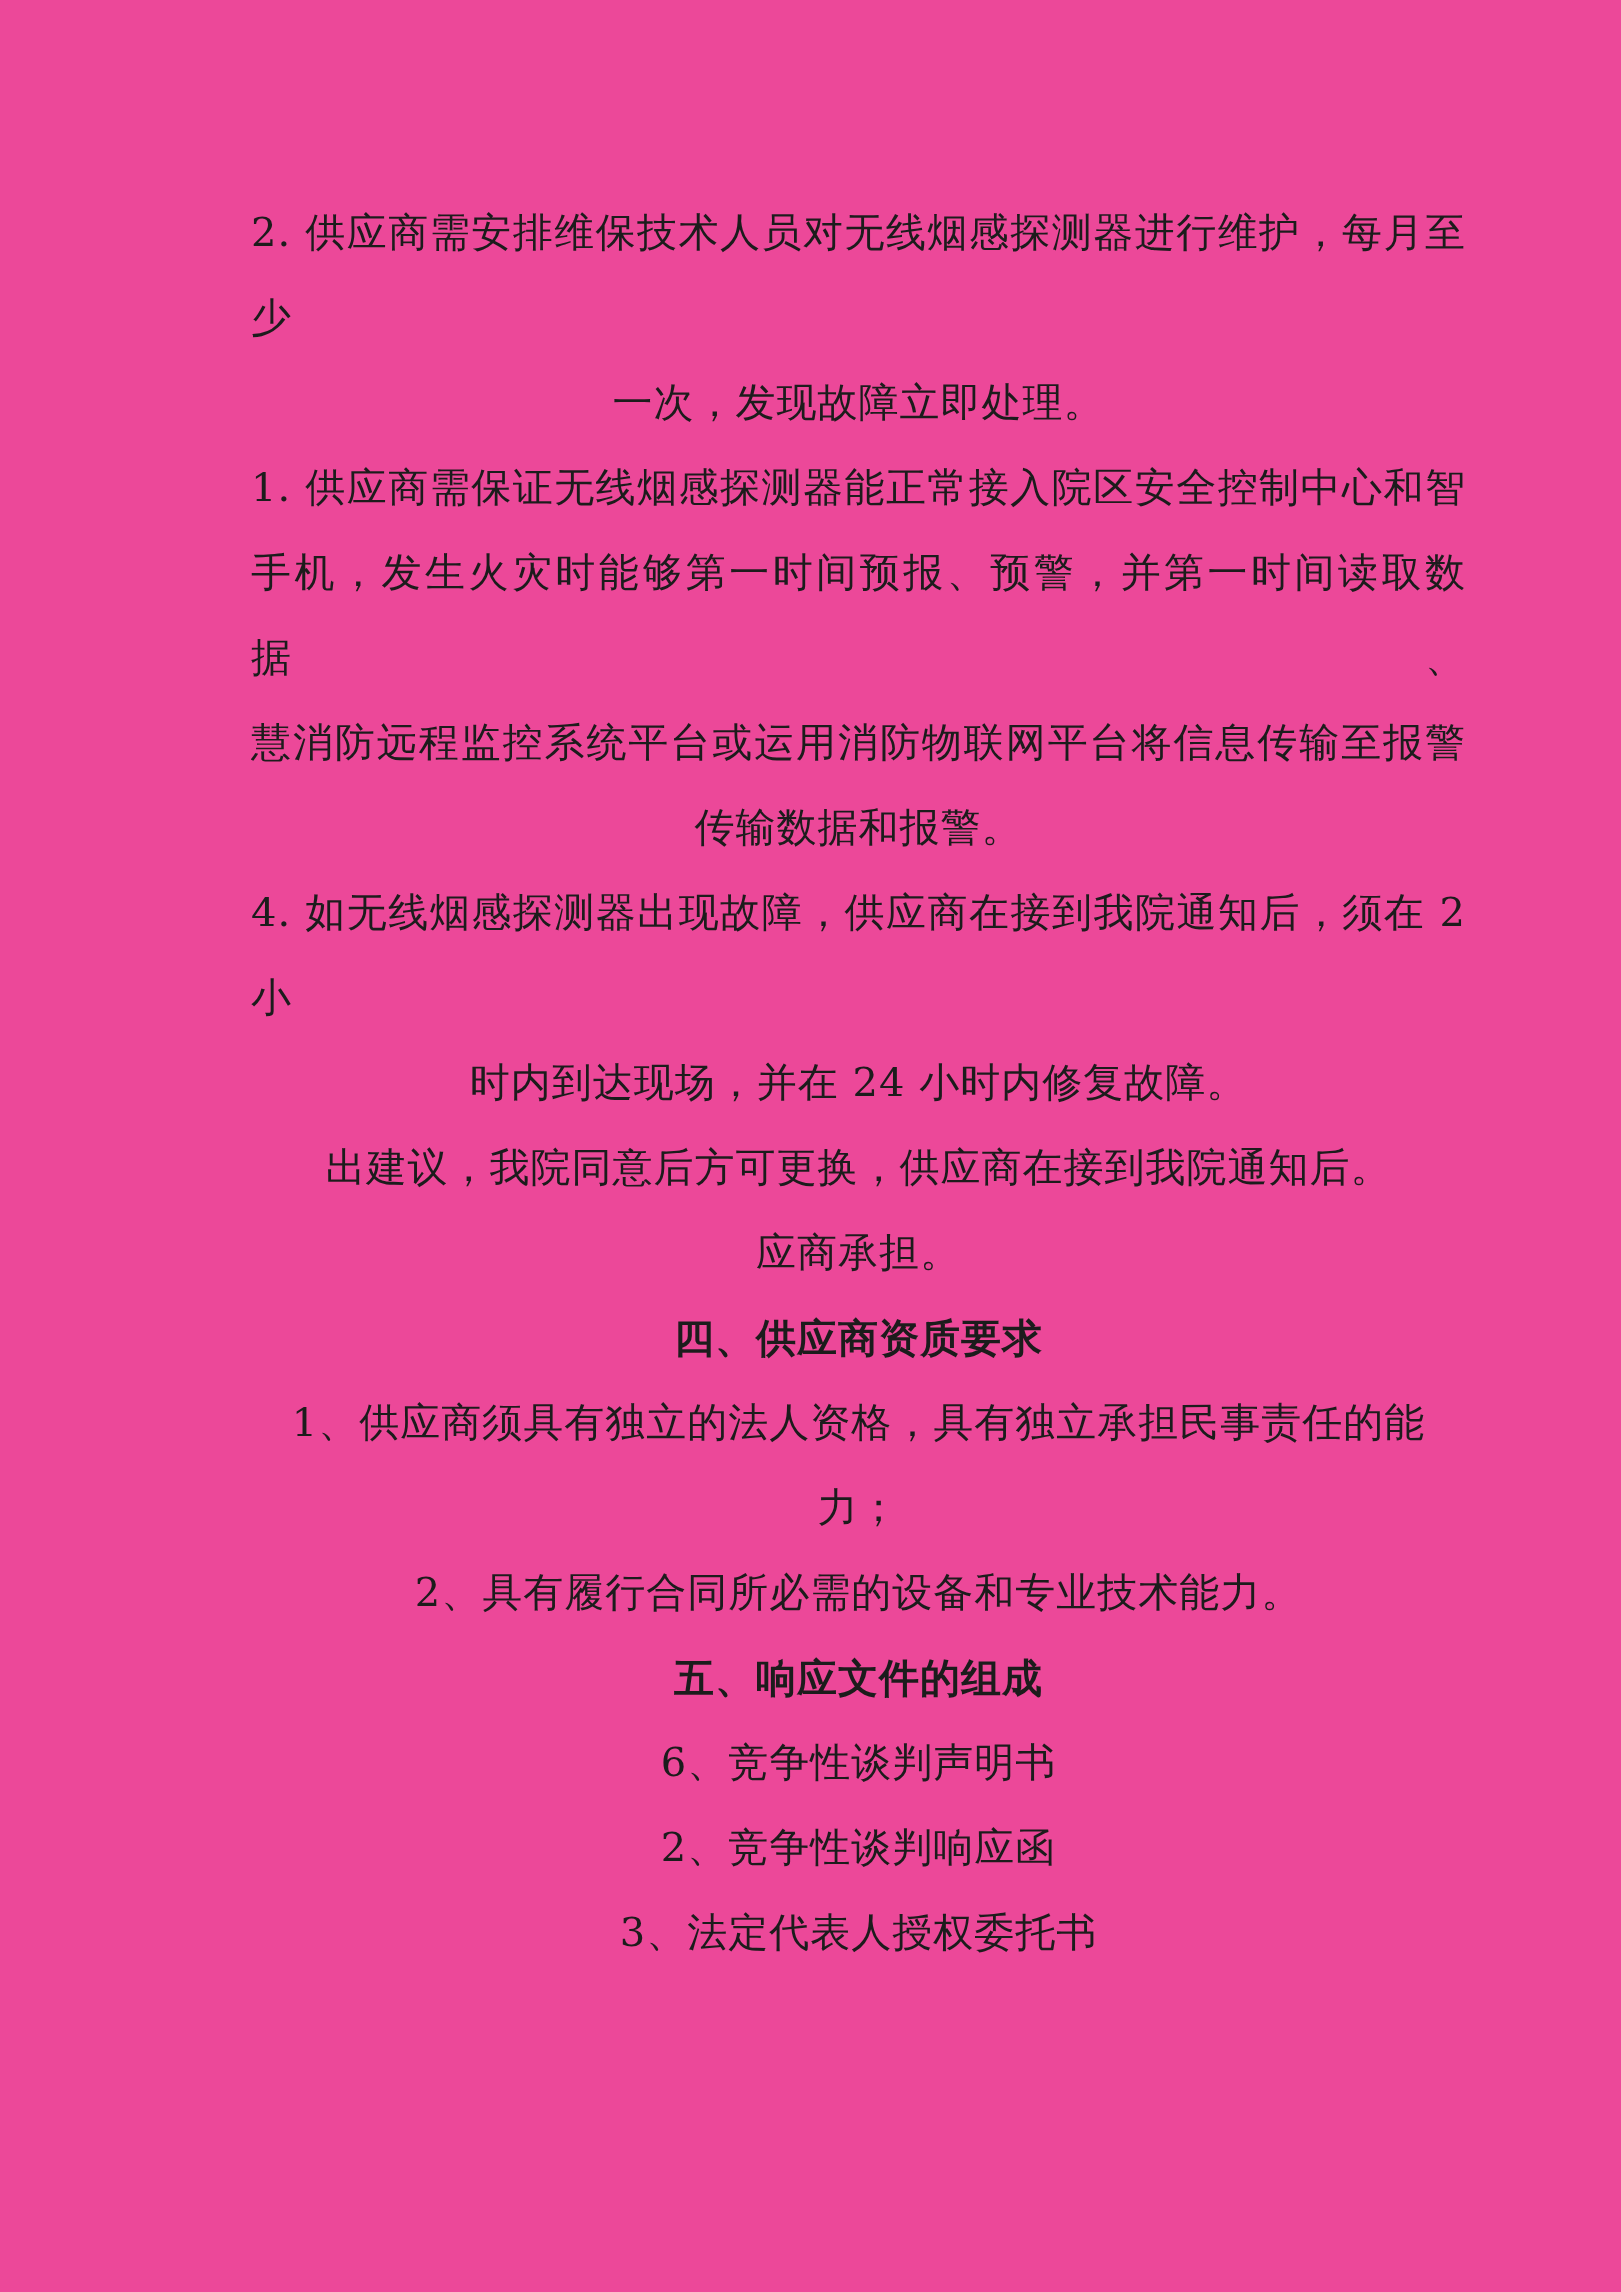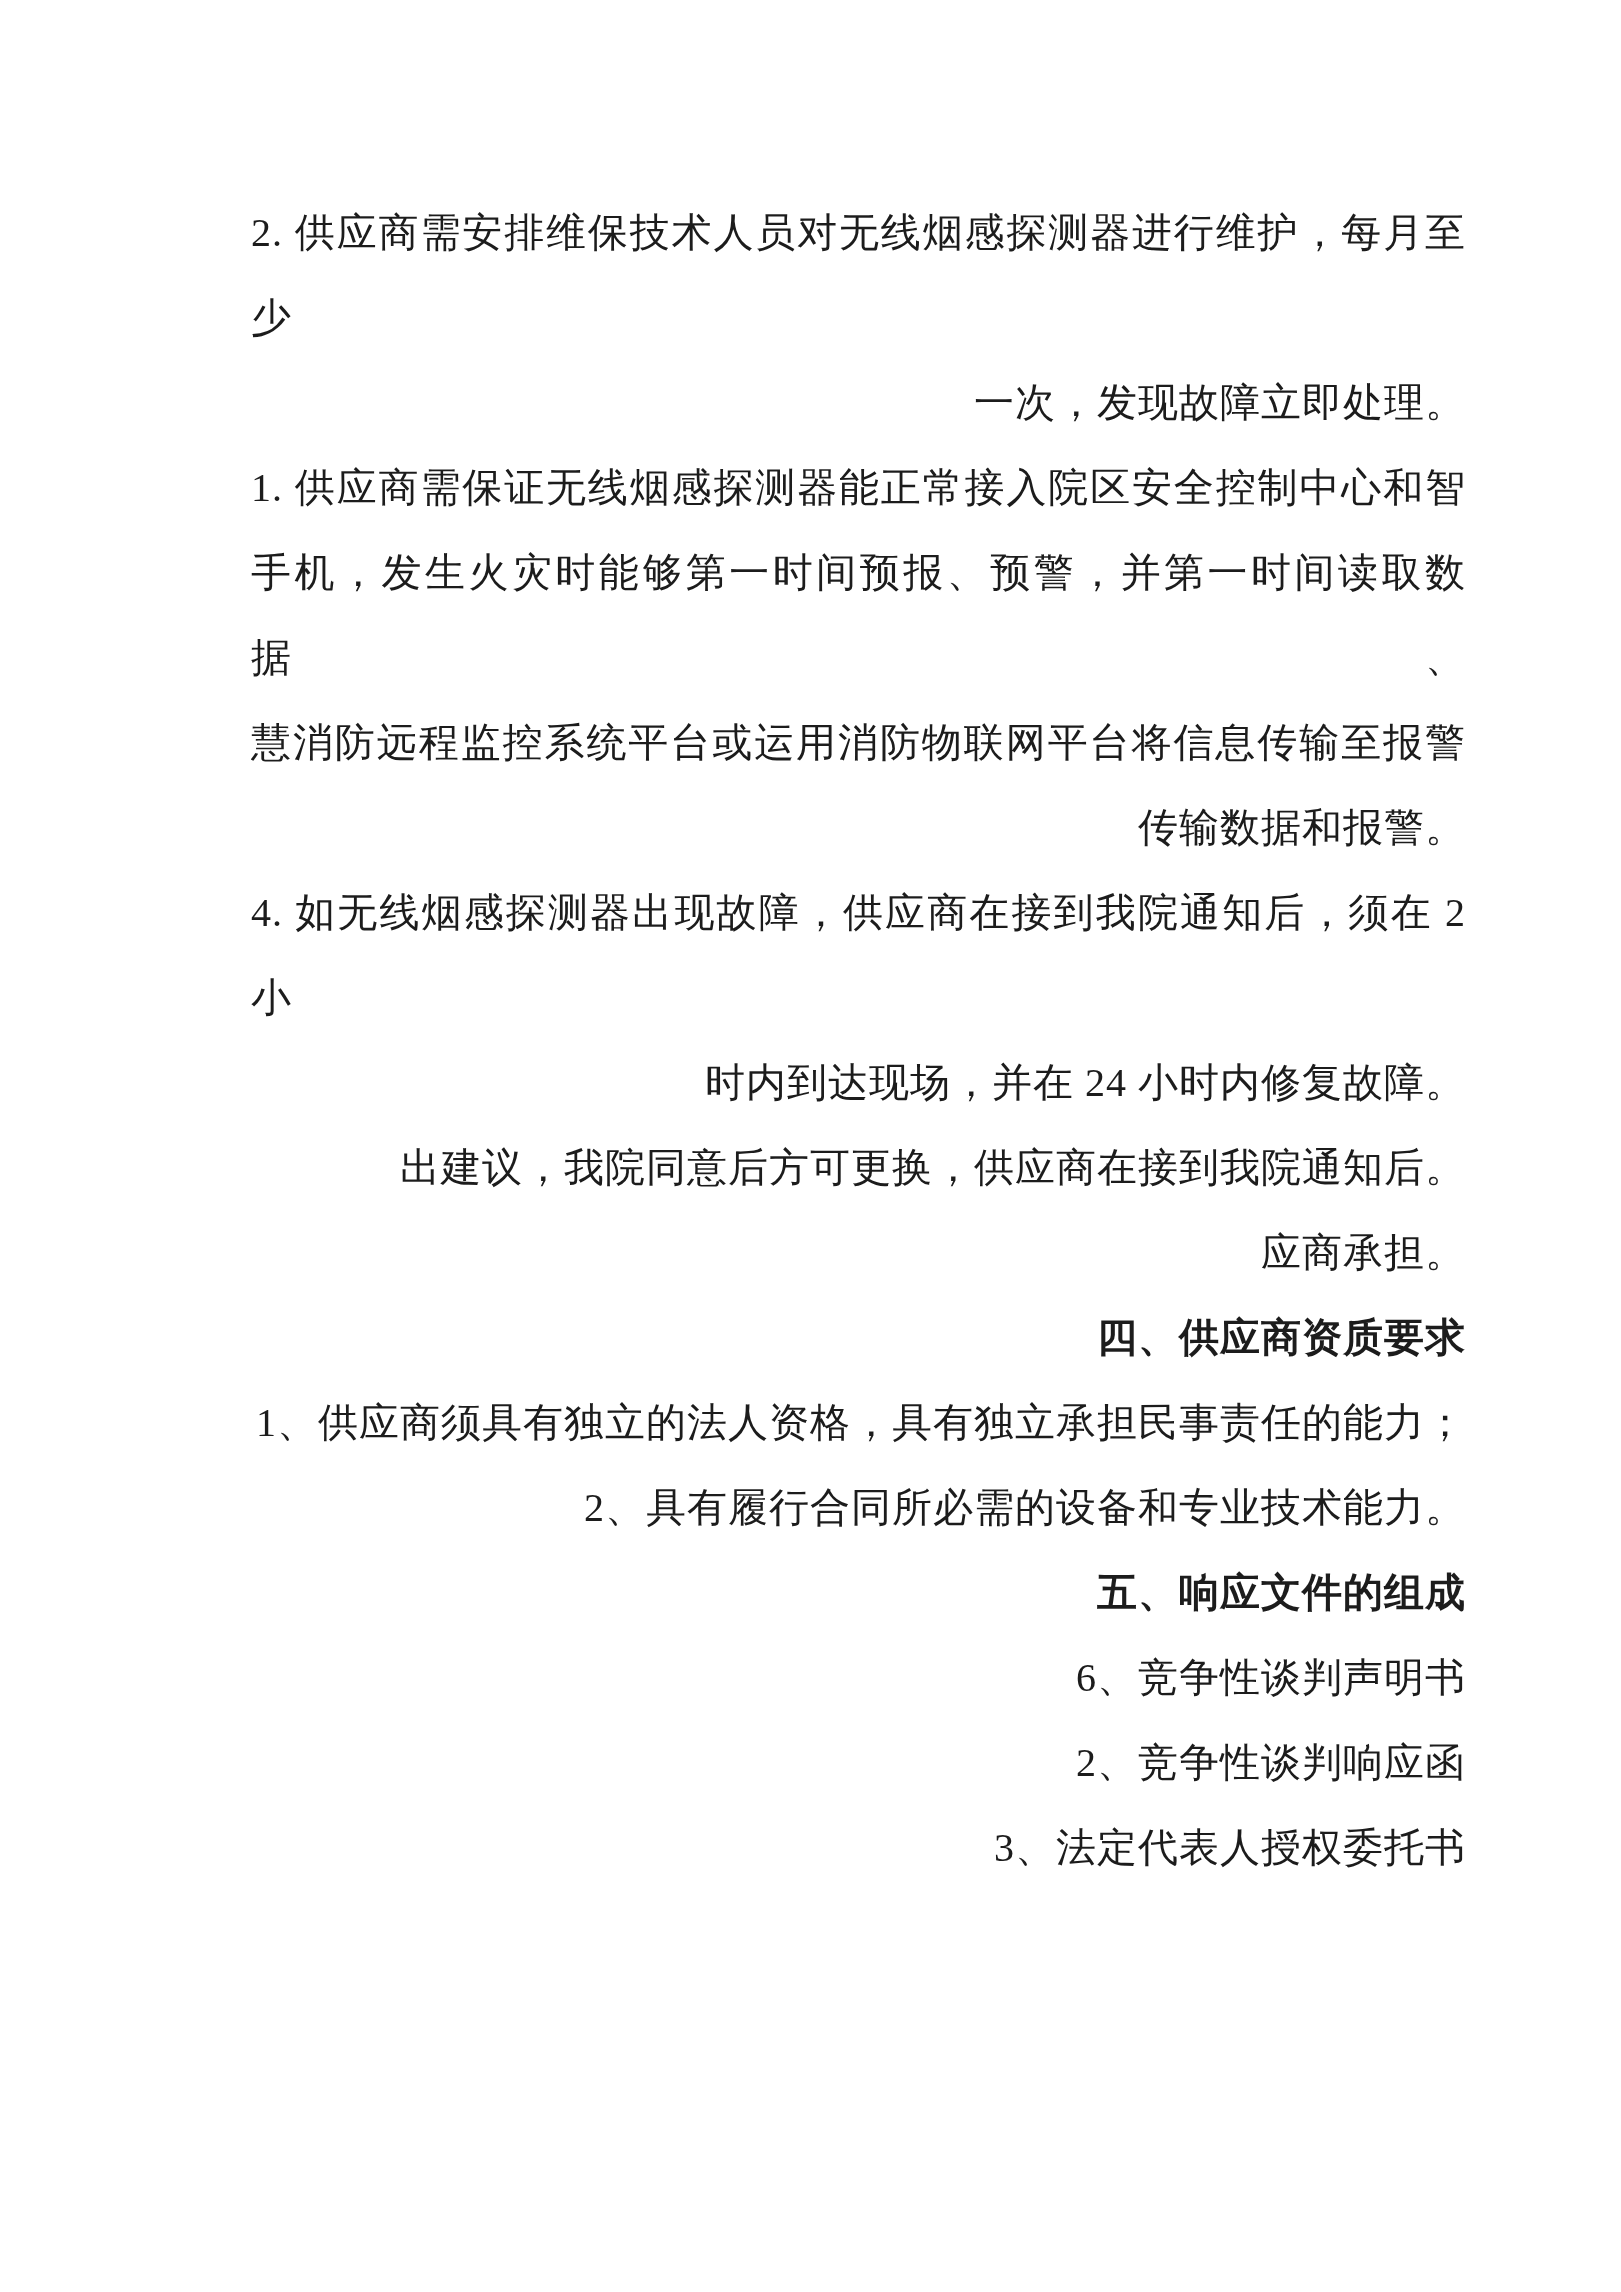--- a/index.html
+++ b/index.html
@@ -27,35 +27,35 @@
     margin: 0;
     padding: 0;
   }
   .line {
     font-size: 40px;
     line-height: 85px;
     letter-spacing: 1px;
     color: #1c1c1c;
     word-break: break-all;
     overflow: hidden;
-    text-align: right;
+    text-align: center;
   }
   
   .line.fill {
     text-align: justify;
     text-align-last: justify;
   }
   .paragraph.heading .line {
     font-weight: bold;
   }
 </style>
 </head>
 <body>
 
-<div class="page" style="background: #ffffff; color: rgb(28, 28, 28); font-family: Liberation Serif, serif;">
+<div class="page" style="background: #ec4899; color: rgb(28, 28, 28);">
   <div class="content" id="doc">
       <div class="paragraph body">
         <div class="line fill">2. 供应商需安排维保技术人员对无线烟感探测器进行维护，每月至少</div>
         <div class="line">一次，发现故障立即处理。</div>
       </div>
       <div class="paragraph body">
         <div class="line fill">1. 供应商需保证无线烟感探测器能正常接入院区安全控制中心和智</div>
         <div class="line fill">手机，发生火灾时能够第一时间预报、预警，并第一时间读取数据、</div>
         <div class="line fill">慧消防远程监控系统平台或运用消防物联网平台将信息传输至报警</div>
         <div class="line">传输数据和报警。</div>

